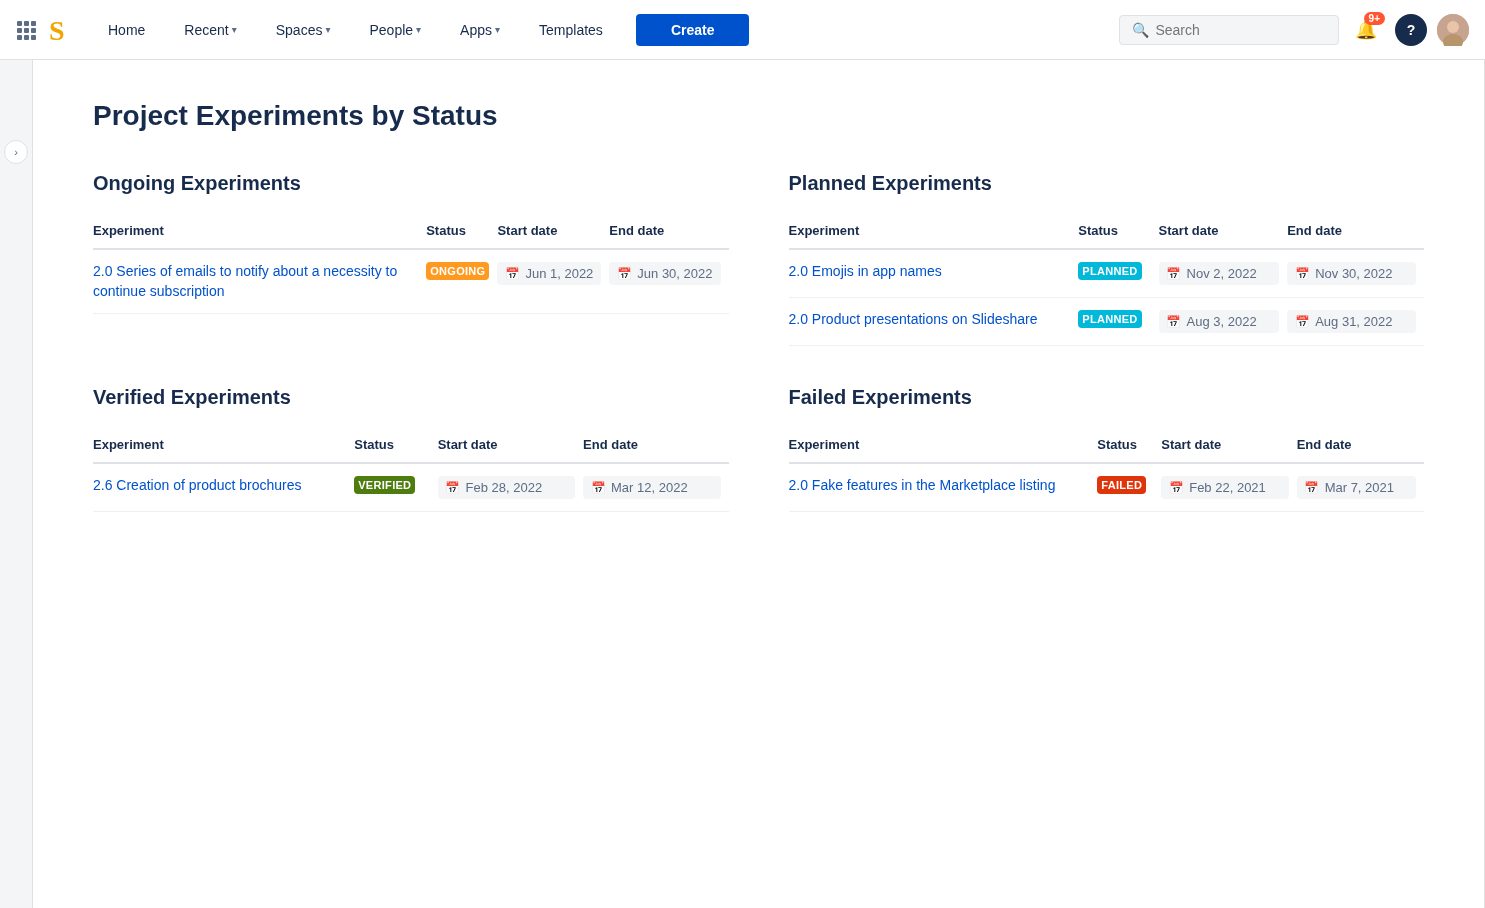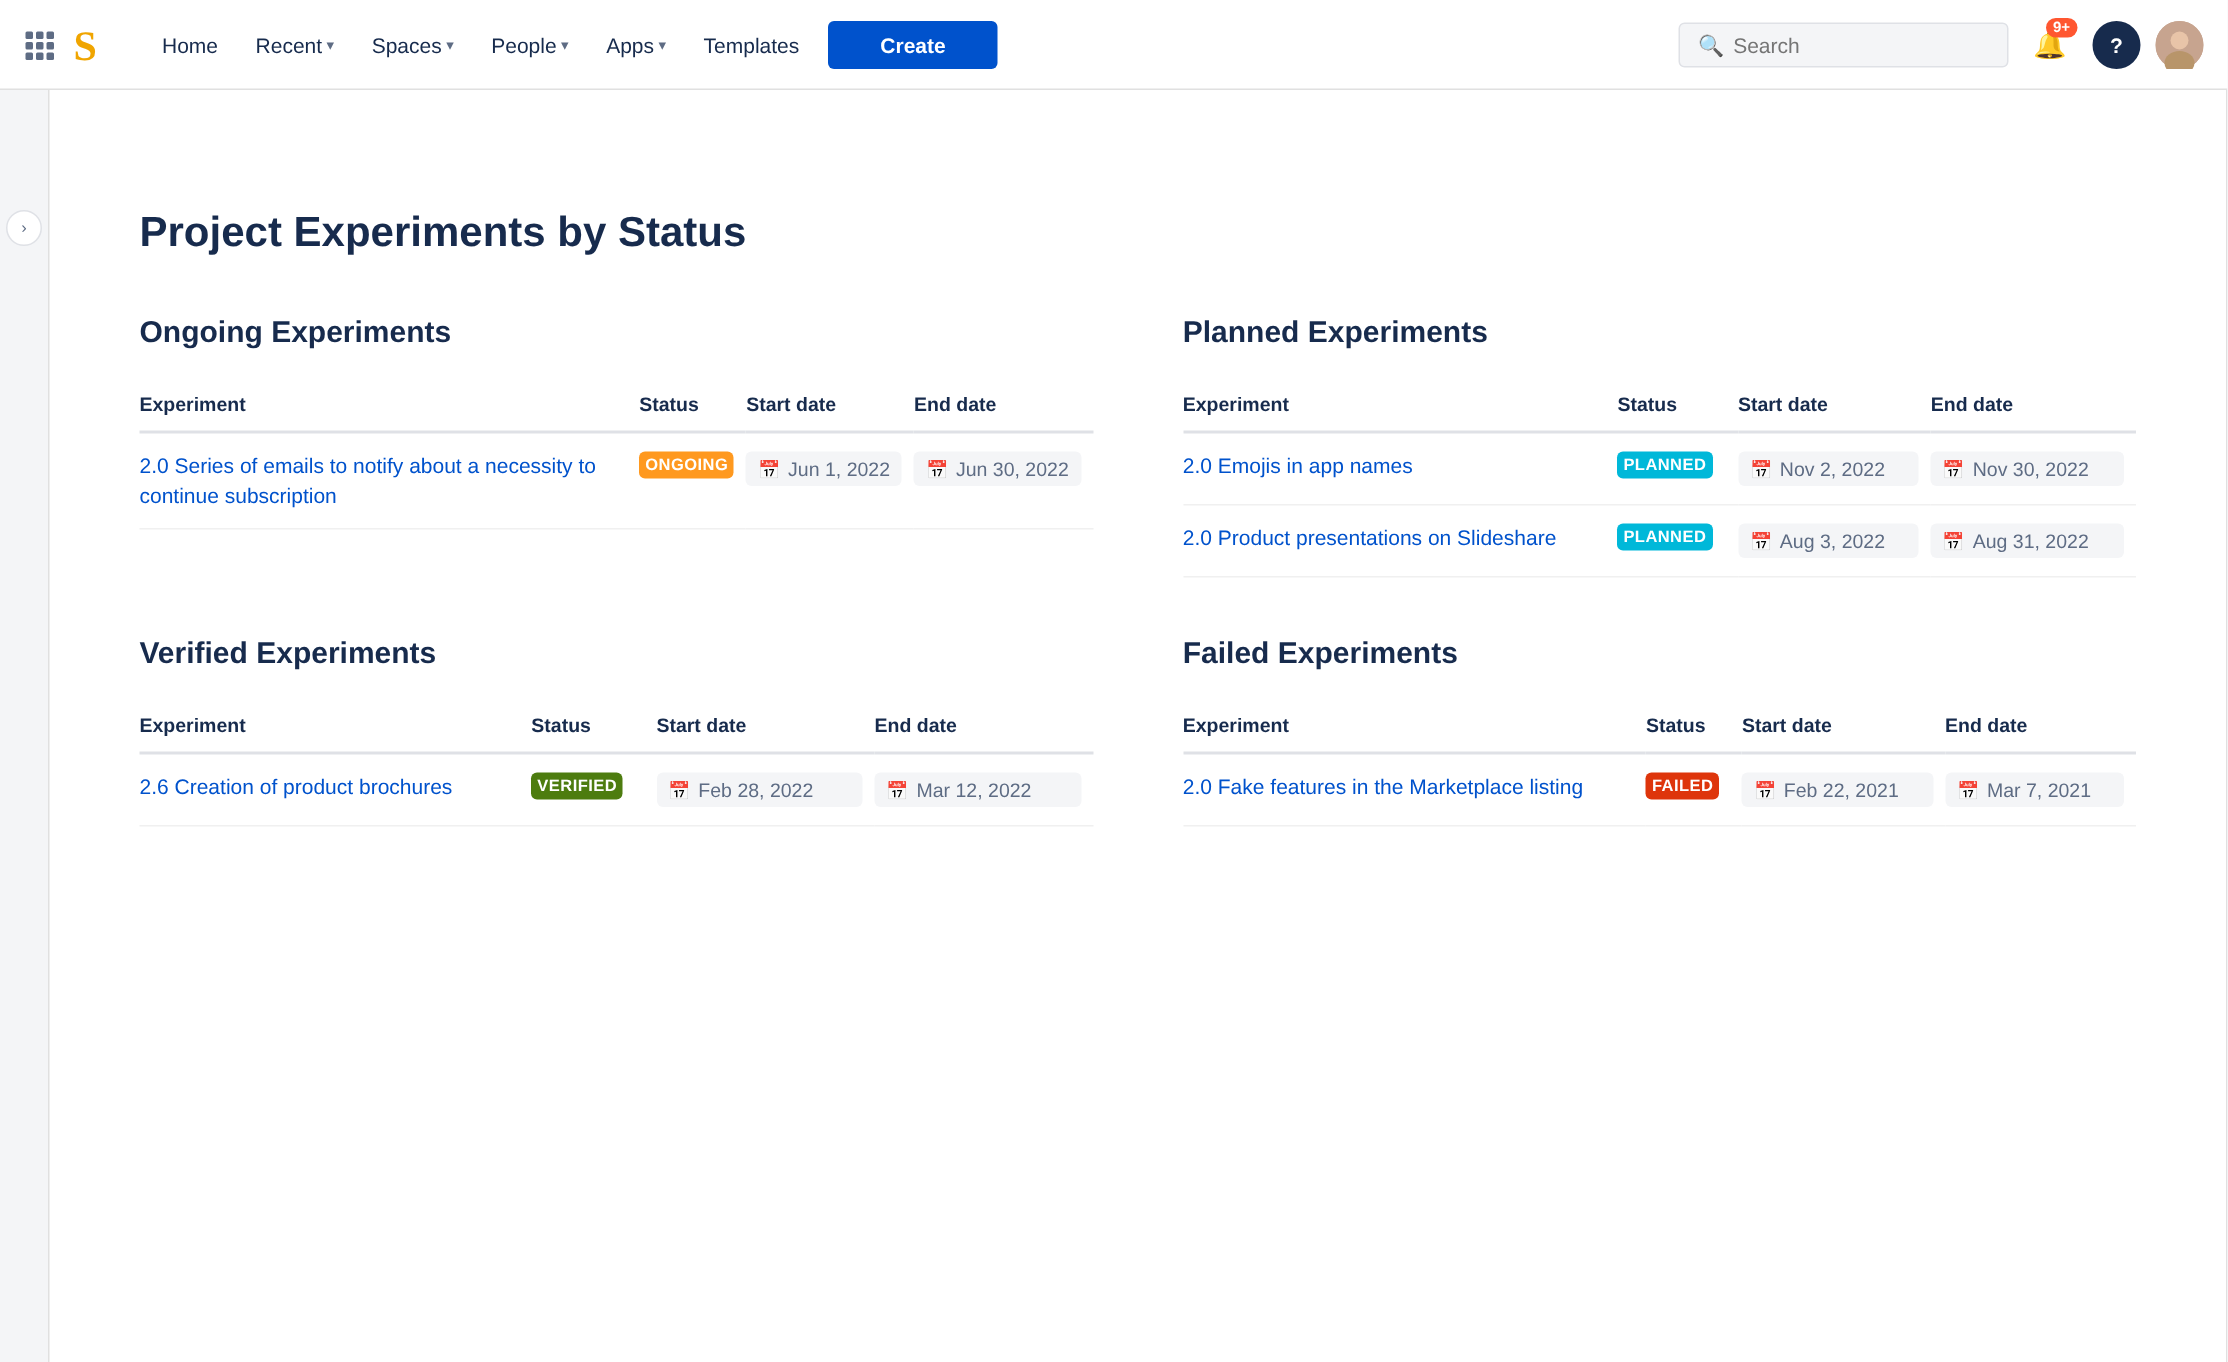--- a/index.html
+++ b/index.html
@@ -7,21 +7,21 @@
 
     
     .topnav {
       display: flex; align-items: center; background: #fff;
       height: 60px; padding: 0 16px; border-bottom: 1px solid #e0e0e0;
       position: sticky; top: 0; z-index: 100; gap: 6px;
     }
     .topnav-grid-icon { display: flex; align-items: center; margin-right: 4px; cursor: pointer; }
     .topnav-logo { width: 36px; height: 36px; margin-right: 10px; cursor: pointer; }
     .topnav-logo svg { width: 36px; height: 36px; }
-    .topnav-nav { display: flex; align-items: center; gap: 5px; flex: 1; }
+    .topnav-nav { display: flex; align-items: center; gap: 19px; flex: 1; }
     .nav-item {
       display: flex; align-items: center; gap: 3px;
       padding: 6px 10px; border-radius: 4px; cursor: pointer;
       font-size: 14px; font-weight: 500; color: #172b4d; white-space: nowrap;
     }
     .nav-chevron { font-size: 10px; color: #5e6c84; }
     .create-btn {
       background: #0052cc; color: #fff; border: none;
       padding: 8px 35px; border-radius: 4px; font-size: 14px;
       font-weight: 600; cursor: pointer; margin-left: 4px;
@@ -61,21 +61,21 @@
       border: 1px solid #dfe1e6; cursor: pointer; display: flex;
       align-items: center; justify-content: center; font-size: 11px; color: #5e6c84;
     }
     .main-content {
       flex: 1; background: #fff; padding: 40px 60px;
       border-left: 1px solid #e0e0e0; border-right: 1px solid #e0e0e0;
     }
 
     
     .page-title {
-      font-size: 28px; font-weight: 700; color: #172b4d; margin-bottom: 40px; margin-top: 39px;
+      font-size: 28px; font-weight: 700; color: #172b4d; margin-bottom: 40px;
     }
 
     
     .sections-grid { display: grid; grid-template-columns: 1fr 1fr; gap: 40px 60px; }
 
     
     .section-title {
       font-size: 20px; font-weight: 700; color: #172b4d; margin-bottom: 20px;
     }
 

